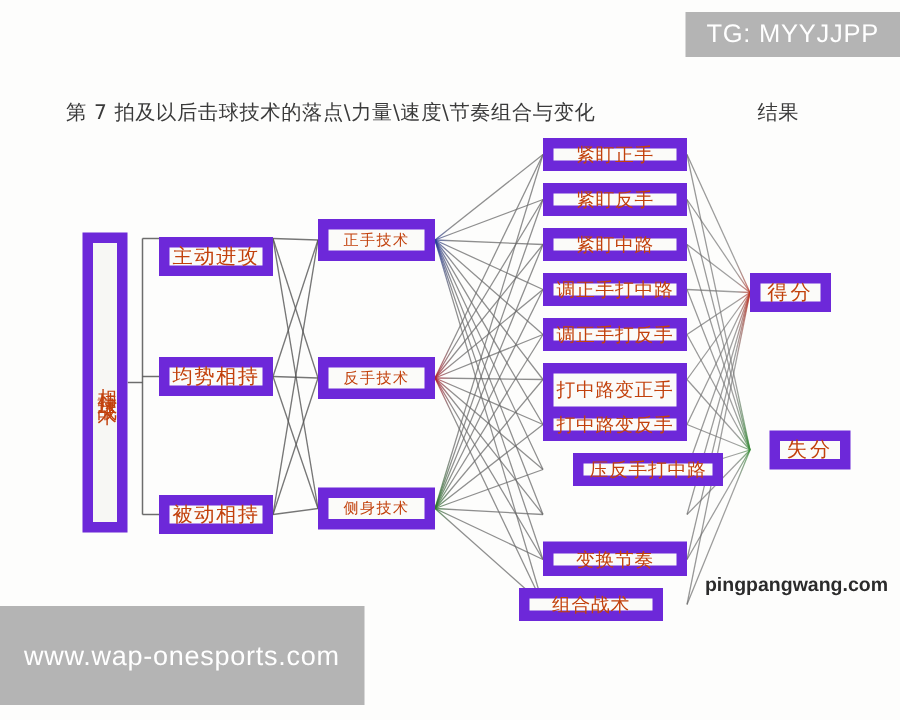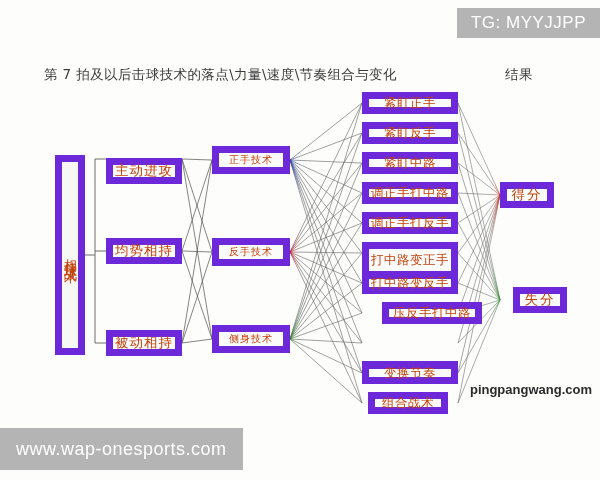--- a/index.html
+++ b/index.html
@@ -31,21 +31,21 @@
     right: 0;
     top: 8px;
     height: 30px;
     padding: 0 14px;
     font-size: 17px;
   }
   #wm-bottom {
     left: 0;
     bottom: 10px;
     height: 34px;
-    padding: 4px 16px;
+    padding: 16px 16px;
     font-size: 18px;
   }
   #wm-ping {
     position: absolute;
     right: 8px;
     top: 382px;
     font-size: 13px;
     font-weight: bold;
     color: #2b2b2b;
     font-family: "Liberation Sans", sans-serif;
@@ -495,21 +495,21 @@
       </div>
       <div class="node n-tac" style="left: 382px; top: 302px; width: 100px; height: 22px;">
         <span>压反手打中路</span>
       </div>
       <div class="node n-tac" style="left: 362px; top: 332px; width: 96px; height: 22px; margin-top: 29px;">
         <span>压反手打正手</span>
       </div>
       <div class="node n-tac" style="left: 362px; top: 362px; width: 96px; height: 22px;">
         <span>变换节奏</span>
       </div>
-      <div class="node n-tac" style="left: 368px; top: 392px; width: 80px; height: 22px;">
+      <div class="node n-tac" style="left: 346px; top: 392px; width: 96px; height: 22px;">
         <span>组合战术</span>
       </div>
       <div class="node n-res" style="left: 500px; top: 182px; width: 54px; height: 26px;">
         <span>得分</span>
       </div>
       <div class="node n-res" style="left: 500px; top: 287px; width: 54px; height: 26px; margin-left: 13px;">
         <span>失分</span>
       </div>
     </div>
 

